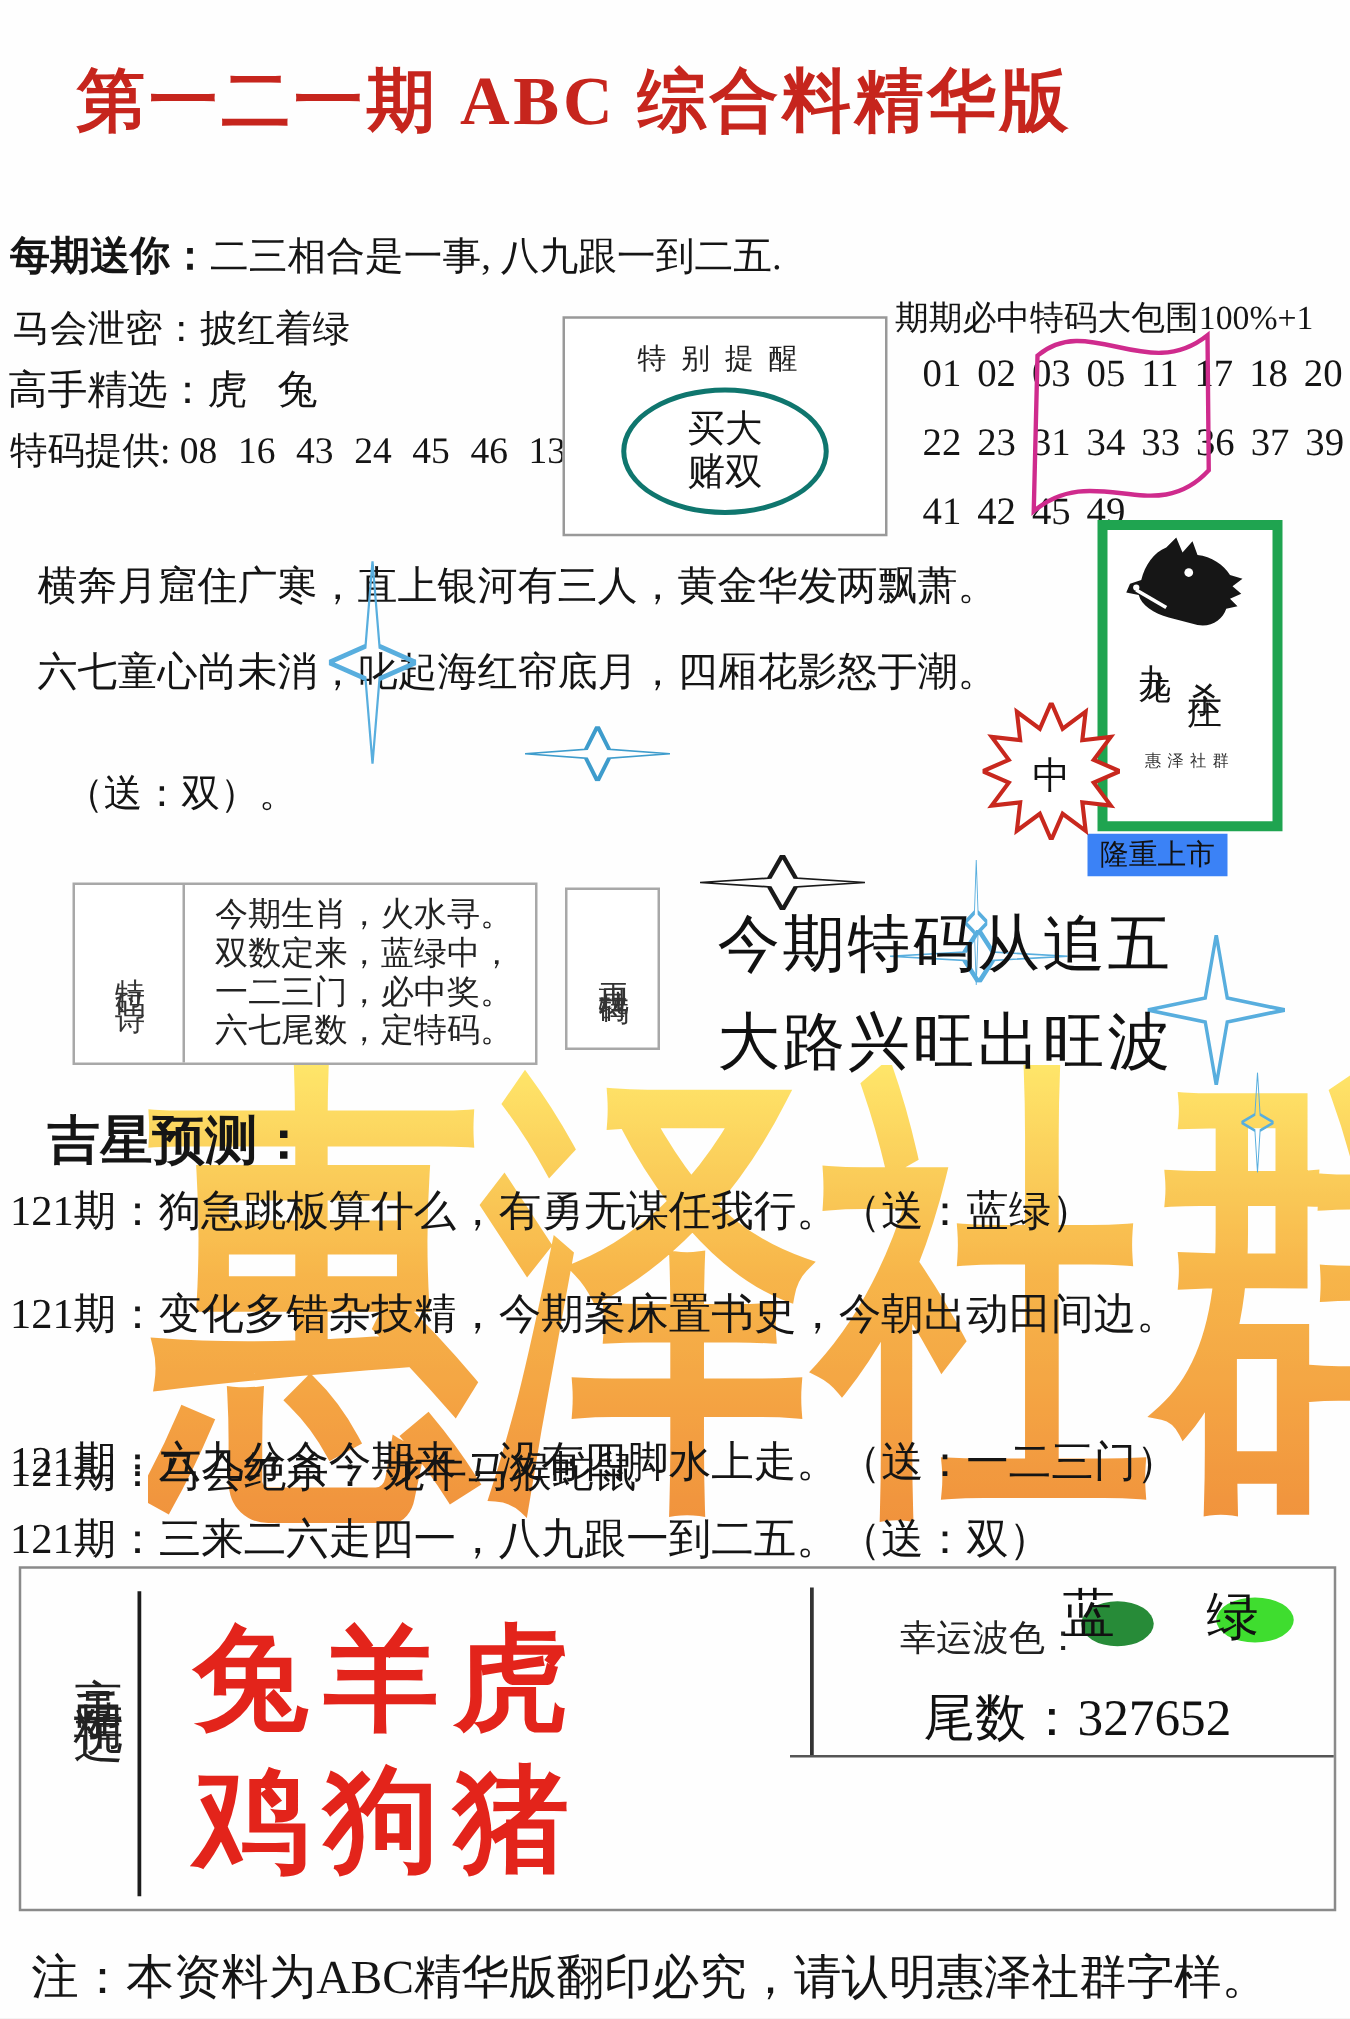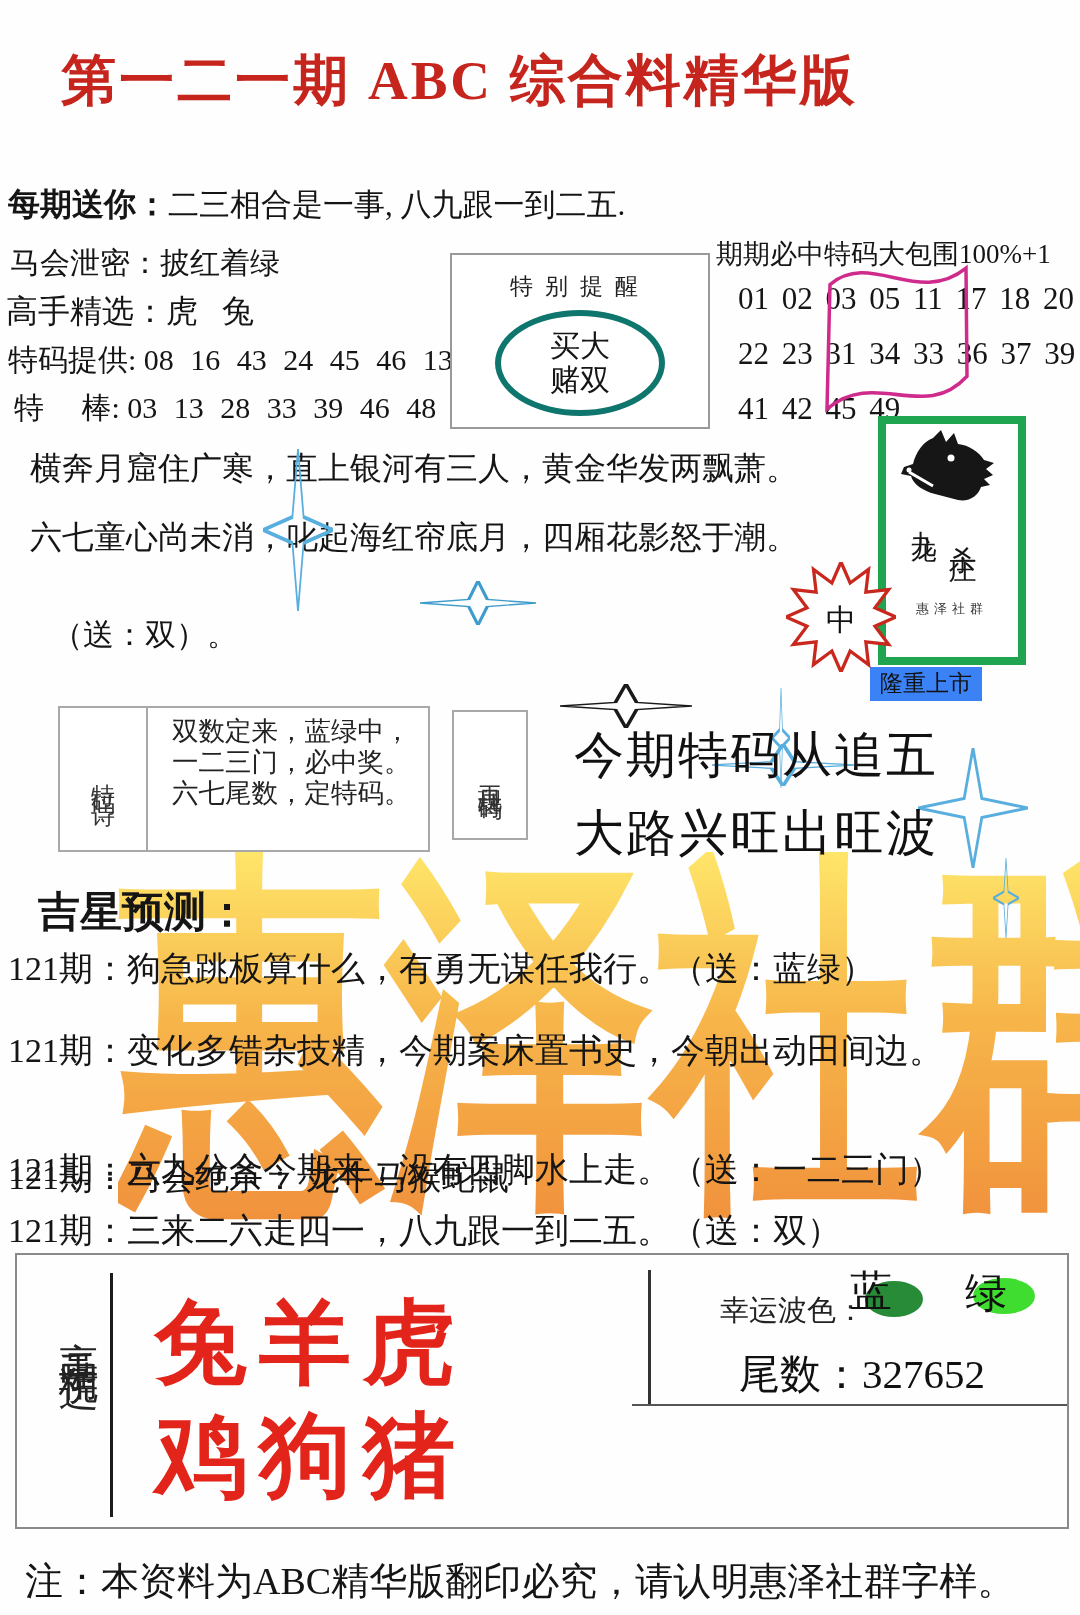--- a/index.html
+++ b/index.html
@@ -11,21 +11,21 @@
   .title{top:44px;left:0;width:919px;text-align:center;font-size:55px;font-weight:bold;
          color:#c6251d;letter-spacing:3px;}
   .intro{top:183px;left:8px;font-size:31px;}
   .intro .lbl{font-weight:600;font-size:32px;}
   .info{font-size:30px;white-space:nowrap;}
   .nums{word-spacing:9px;}
   .zod{word-spacing:16px;}
 
   .rembox{left:450px;top:253px;width:256px;height:172px;border:2px solid #999;background:#fff;}
   .remtitle{margin-top:16px;text-align:center;letter-spacing:12px;font-size:23px;color:#222;}
-  .oval{margin:8px auto 0;width:158px;height:94px;border:6px solid #0f766e;border-radius:50%;
+  .oval{margin:8px auto 0;width:158px;height:94px;border:4px solid #0f766e;border-radius:50%;
         display:flex;flex-direction:column;align-items:center;justify-content:center;
         font-size:30px;line-height:34px;}
 
   .surtitle{left:716px;top:236px;font-size:27px;white-space:nowrap;}
   .surrow{left:738px;font-size:31px;word-spacing:5px;white-space:nowrap;}
 
   .poem{left:30px;font-size:32px;white-space:nowrap;}
   .gift{left:52px;top:574px;font-size:31px;margin-top:40px;}
 
   .greenbox{left:878px;top:416px;width:148px;height:249px;border:8px solid #1fa450;background:#fff;
@@ -90,23 +90,20 @@
 
   <div class="abs info z2" style="top:243px;left:10px;">
     <span>马会泄密：</span><span>披红着绿</span>
   </div>
   <div class="abs info z2" style="top:290px;left:6px;font-size:32px;">
     <span>高手精选：</span><span class="zod">虎 兔</span>
   </div>
   <div class="abs info z2" style="top:340px;left:8px;">
     <span>特码提供:</span> <span class="nums">08 16 43 24 45 46 13</span>
   </div>
-  <div class="abs info z2" style="top:388px;left:14px;">
-    <span>特　 棒:</span> <span class="nums">03 13 28 33 39 46 48</span>
-  </div>
 
   <div class="abs rembox z2">
     <div class="remtitle">特别提醒</div>
     <div class="oval">
       <span>买大</span>
       <span>赌双</span>
     </div>
   </div>
 
   <div class="abs surtitle z2">期期必中特码大包围100%+1</div>
@@ -150,20 +147,21 @@
     <span class="abs burst-txt">中</span>
   </div>
 
   <div class="abs yellow z2">隆重上市</div>
 
   <div class="abs tpbox z2">
     <div class="tpcell">
       <span class="vtext tplabel">特码诗</span>
     </div>
     <div class="tplines">
+      <div>今期生肖，火水寻。</div>
       <div>双数定来，蓝绿中，</div>
       <div>一二三门，必中奖。</div>
       <div>六七尾数，定特码。</div>
     </div>
   </div>
 
   <div class="abs reapbox z2">
     <span class="vtext reaptxt">再现特码</span>
   </div>
 

